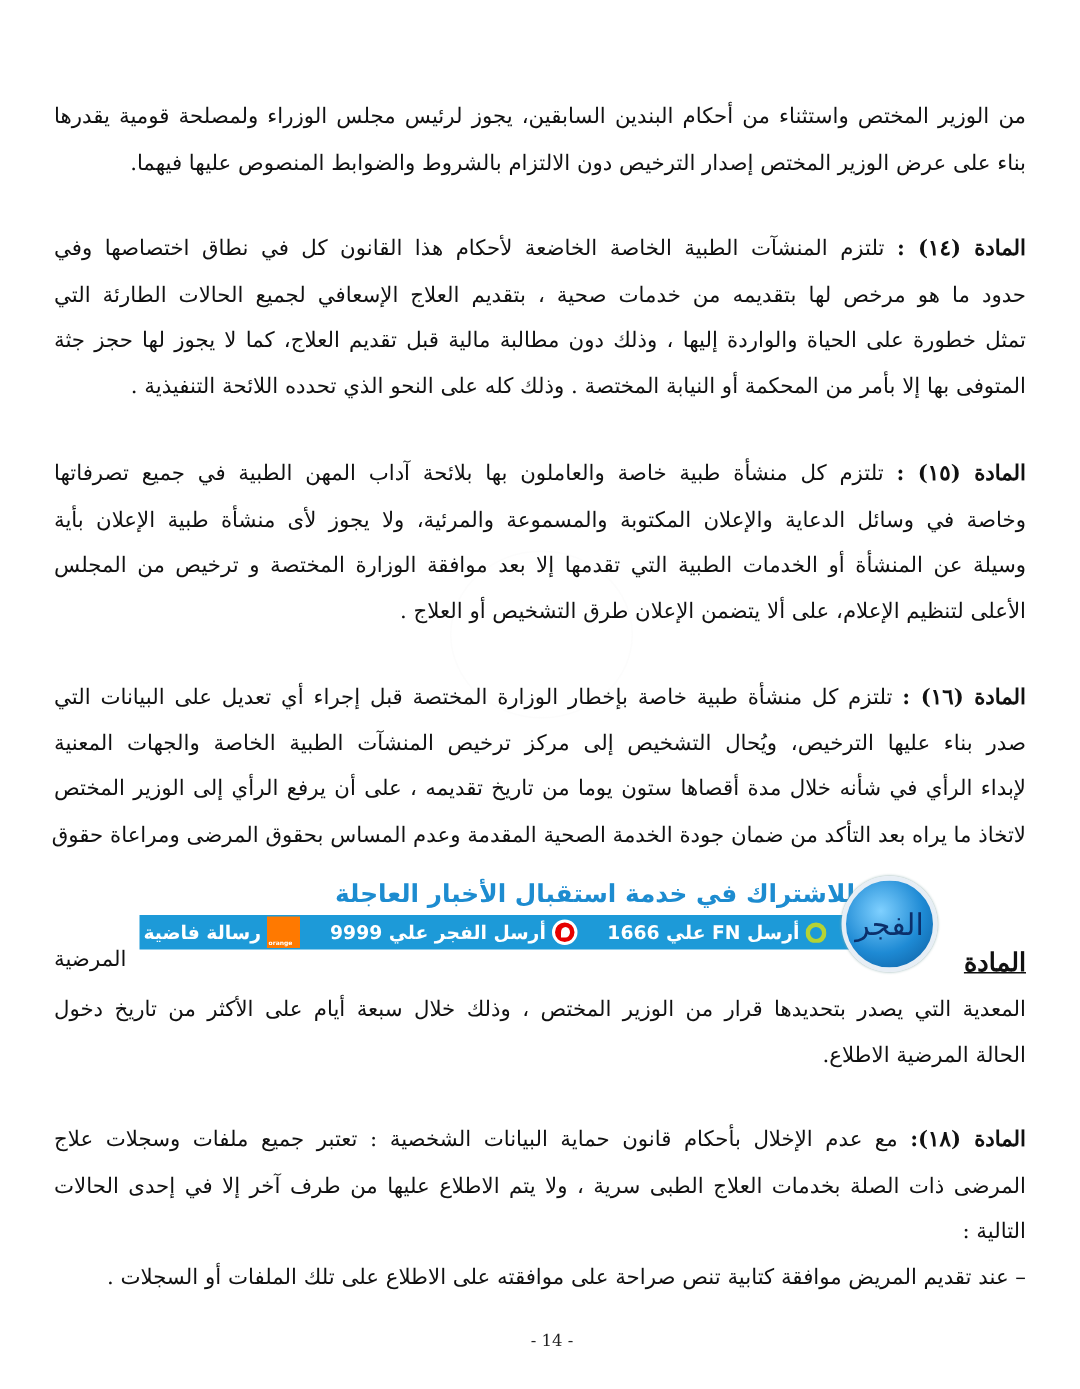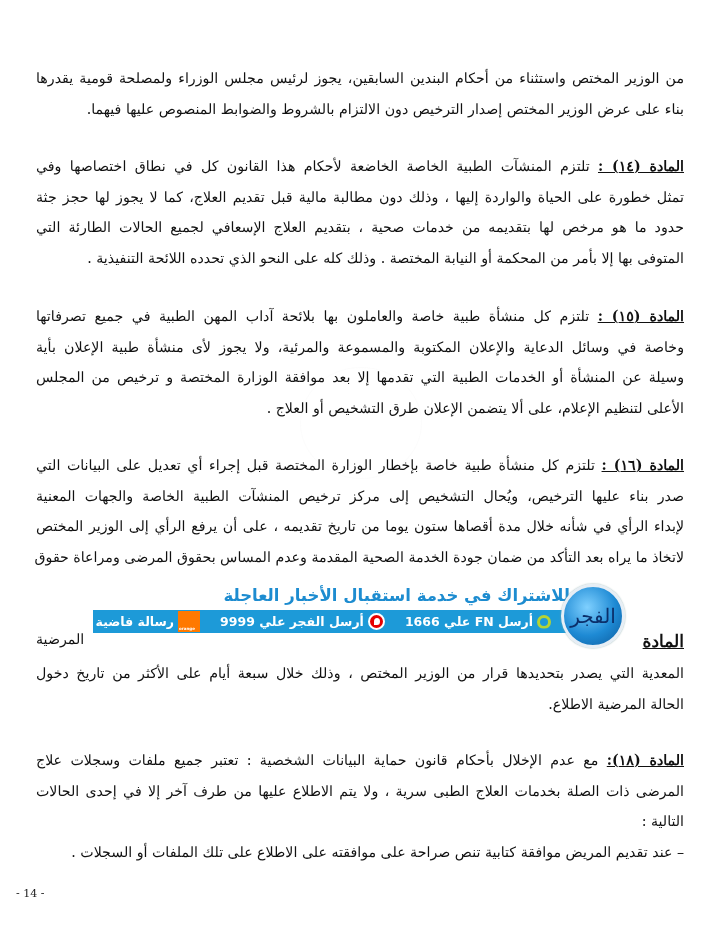--- a/index.html
+++ b/index.html
@@ -14,28 +14,28 @@
   }
   .para {
     position: absolute; left: 36px; right: 36px;
     font-family: "DejaVu Serif", serif;
     font-size: 14.2px; line-height: 30.5px;
     text-align: justify; text-align-last: right;
     direction: rtl;
   }
   .line { display: block; white-space: nowrap; text-align: justify; text-align-last: justify; }
   .line.last { text-align-last: right; }
-  .article-title { font-weight: bold; text-decoration: underline; }
+  .article-title { font-weight: bold; }
   .watermark {
     position: absolute; left: 300px; top: 340px; width: 120px; height: 110px;
     border: 1px solid rgba(200,200,200,0.25); border-radius: 50%;
     opacity: 0.25; pointer-events: none;
   }
   .page-number {
-    position: absolute; left: 0; right: 0; top: 860px; text-align: left;
+    position: absolute; left: 0; right: 0; top: 860px; text-align: center;
     font-family: "DejaVu Serif", serif; font-size: 11px; direction: ltr; color: #222; padding-left: 16px;
   }
 
   
   .banner { position: absolute; left: 0; top: 580px; width: 720px; height: 70px; direction: rtl; }
   .banner-headline {
     position: absolute; right: 150px; top: 6px;
     font-family: "DejaVu Sans", sans-serif; font-weight: bold;
     font-size: 16.5px; color: #1d8cd0; white-space: nowrap;
   }
@@ -93,22 +93,22 @@
 
 <div class="page">
 
   <div class="para" style="top:36px;">
     <span class="line">من الوزير المختص واستثناء من أحكام البندين السابقين، يجوز لرئيس مجلس الوزراء ولمصلحة قومية يقدرها</span>
     <span class="line last">بناء على عرض الوزير المختص إصدار الترخيص دون الالتزام بالشروط والضوابط المنصوص عليها فيهما.</span>
   </div>
 
   <div class="para" style="top:124px;">
     <span class="line"><span class="article-title">المادة (١٤) :</span> <span>تلتزم المنشآت الطبية الخاصة الخاضعة لأحكام هذا القانون كل في نطاق اختصاصها وفي</span></span>
+    <span class="line">حدود ما هو مرخص لها بتقديمه من خدمات صحية ، بتقديم العلاج الإسعافي لجميع الحالات الطارئة التي</span>
     <span class="line">تمثل خطورة على الحياة والواردة إليها ، وذلك دون مطالبة مالية قبل تقديم العلاج، كما لا يجوز لها حجز جثة</span>
-    <span class="line">حدود ما هو مرخص لها بتقديمه من خدمات صحية ، بتقديم العلاج الإسعافي لجميع الحالات الطارئة التي</span>
     <span class="line last">المتوفى بها إلا بأمر من المحكمة أو النيابة المختصة . وذلك كله على النحو الذي تحدده اللائحة التنفيذية .</span>
   </div>
 
   <div class="para" style="top:274px;">
     <span class="line"><span class="article-title">المادة (١٥) :</span> <span>تلتزم كل منشأة طبية خاصة والعاملون بها بلائحة آداب المهن الطبية في جميع تصرفاتها</span></span>
     <span class="line">وخاصة في وسائل الدعاية والإعلان المكتوبة والمسموعة والمرئية، ولا يجوز لأى منشأة طبية الإعلان بأية</span>
     <span class="line">وسيلة عن المنشأة أو الخدمات الطبية التي تقدمها إلا بعد موافقة الوزارة المختصة و ترخيص من المجلس</span>
     <span class="line last">الأعلى لتنظيم الإعلام، على ألا يتضمن الإعلان طرق التشخيص أو العلاج .</span>
   </div>
 

